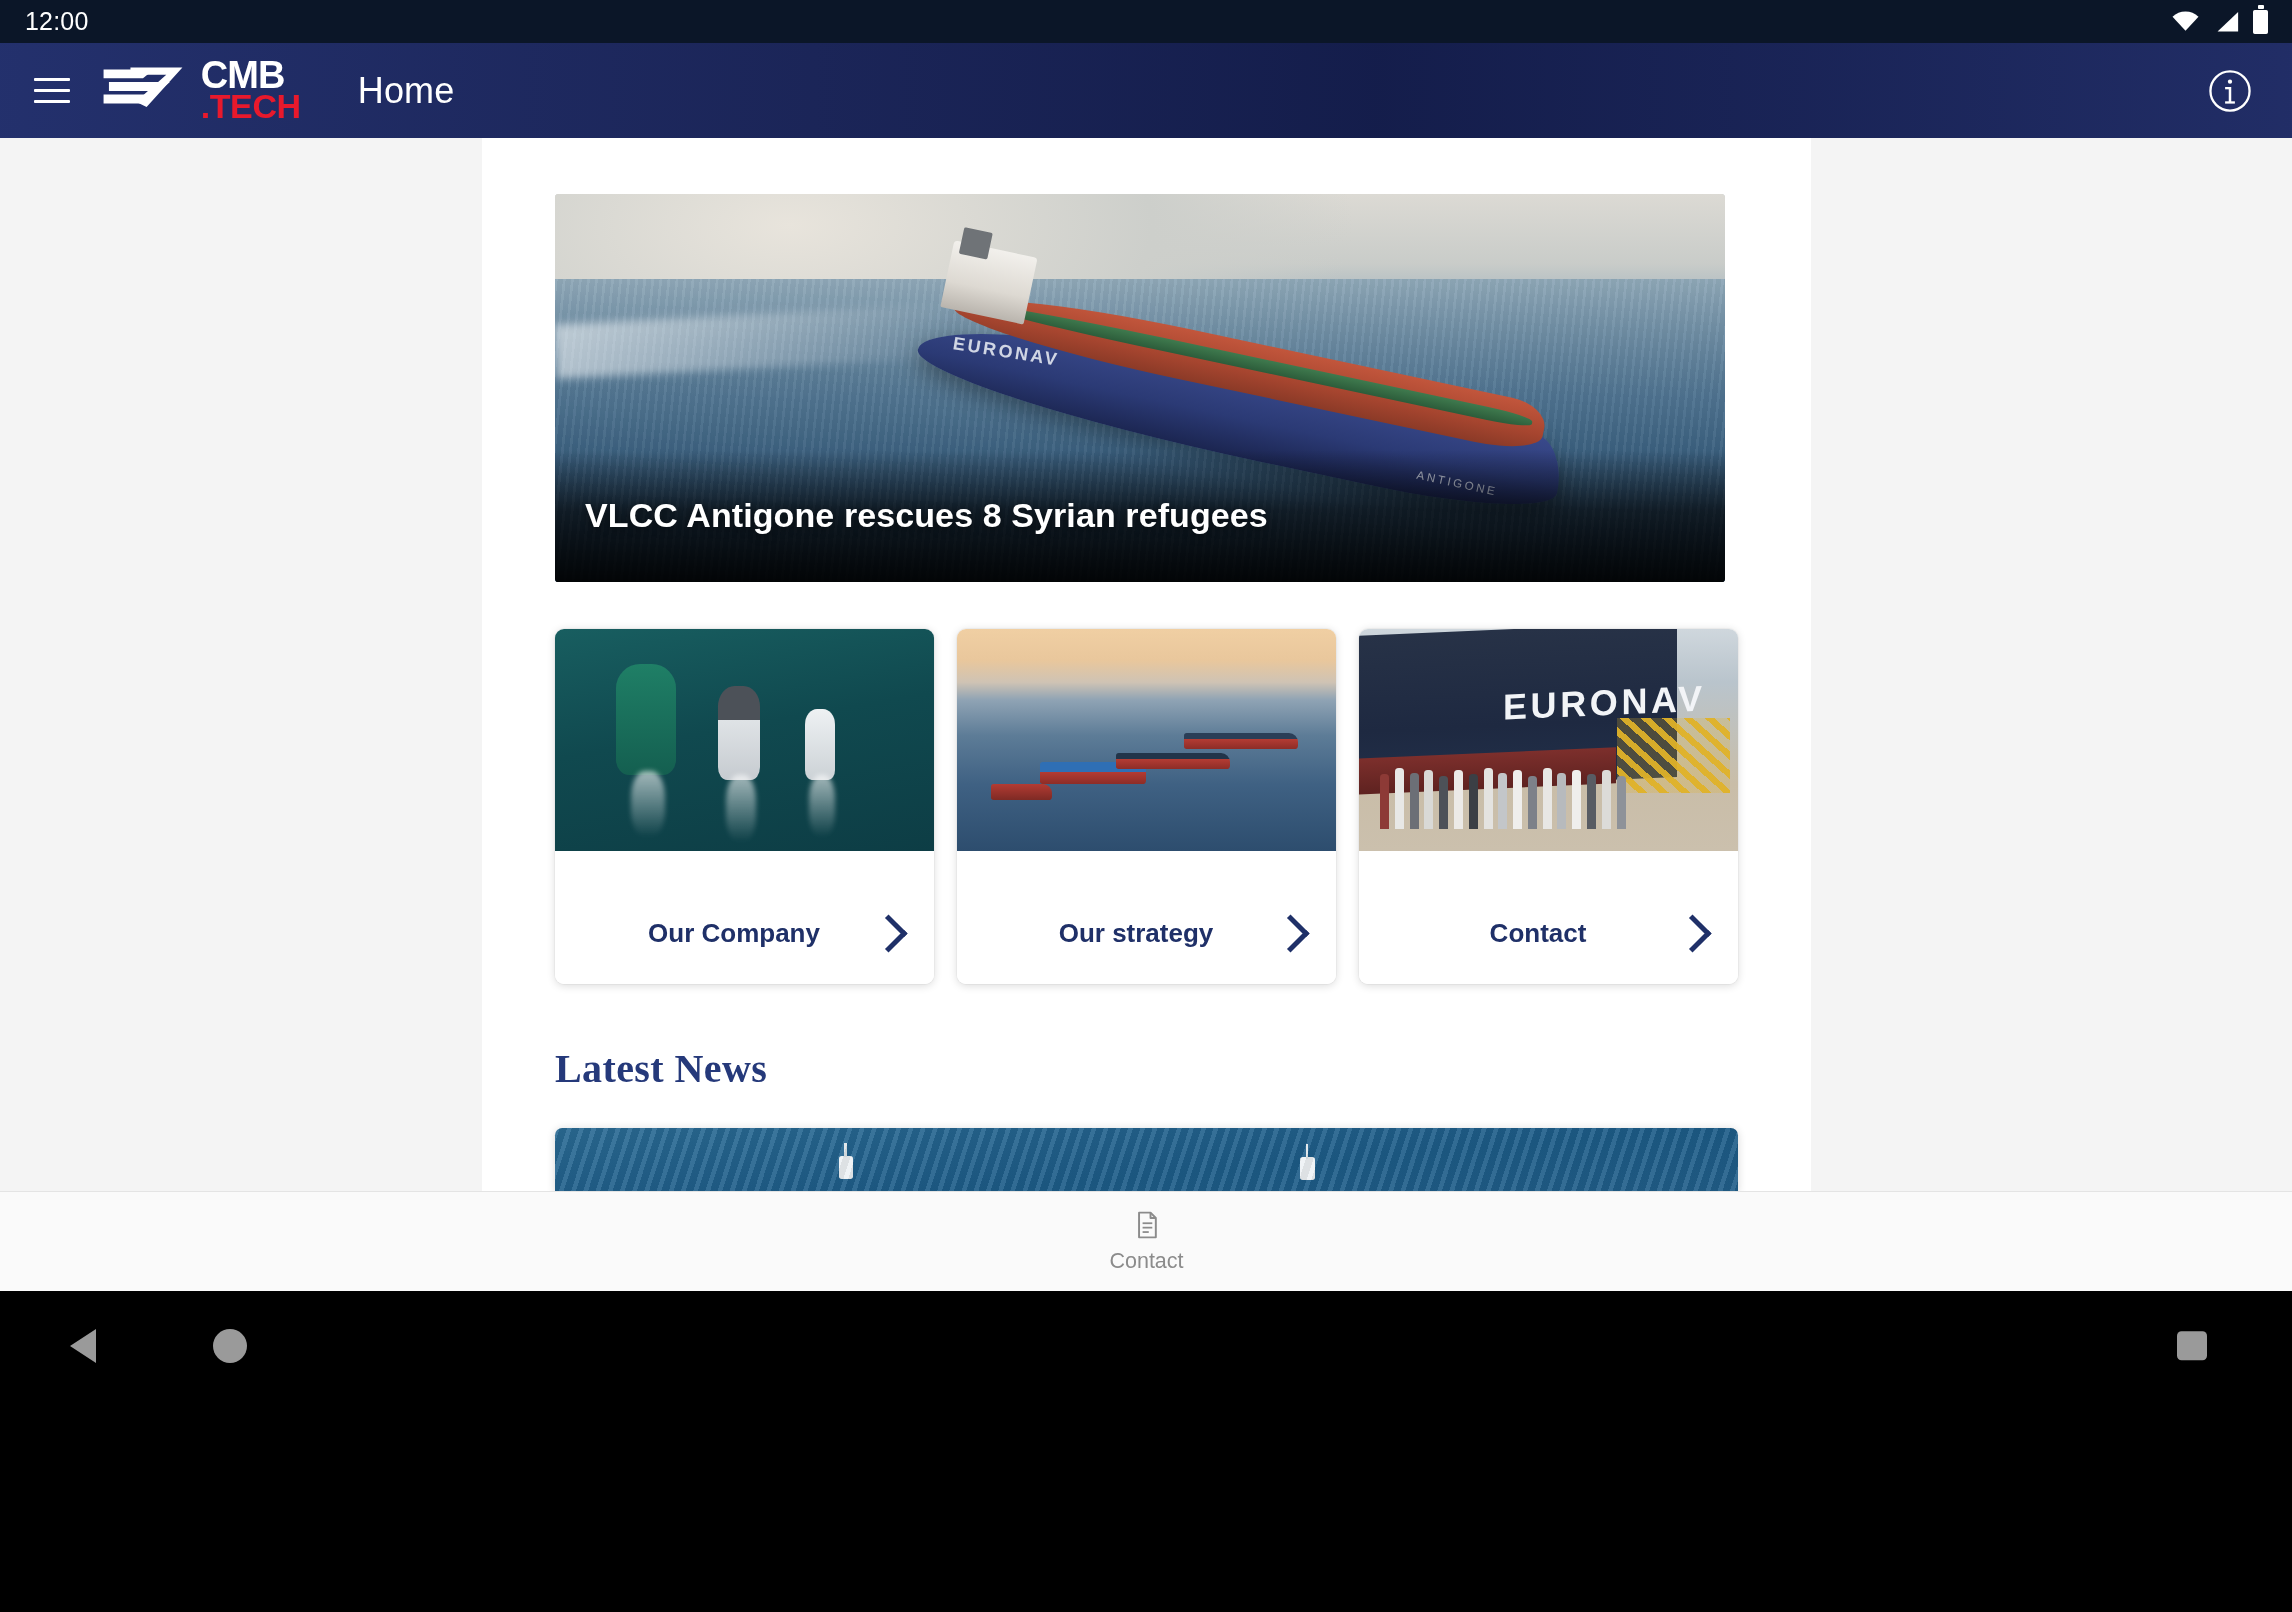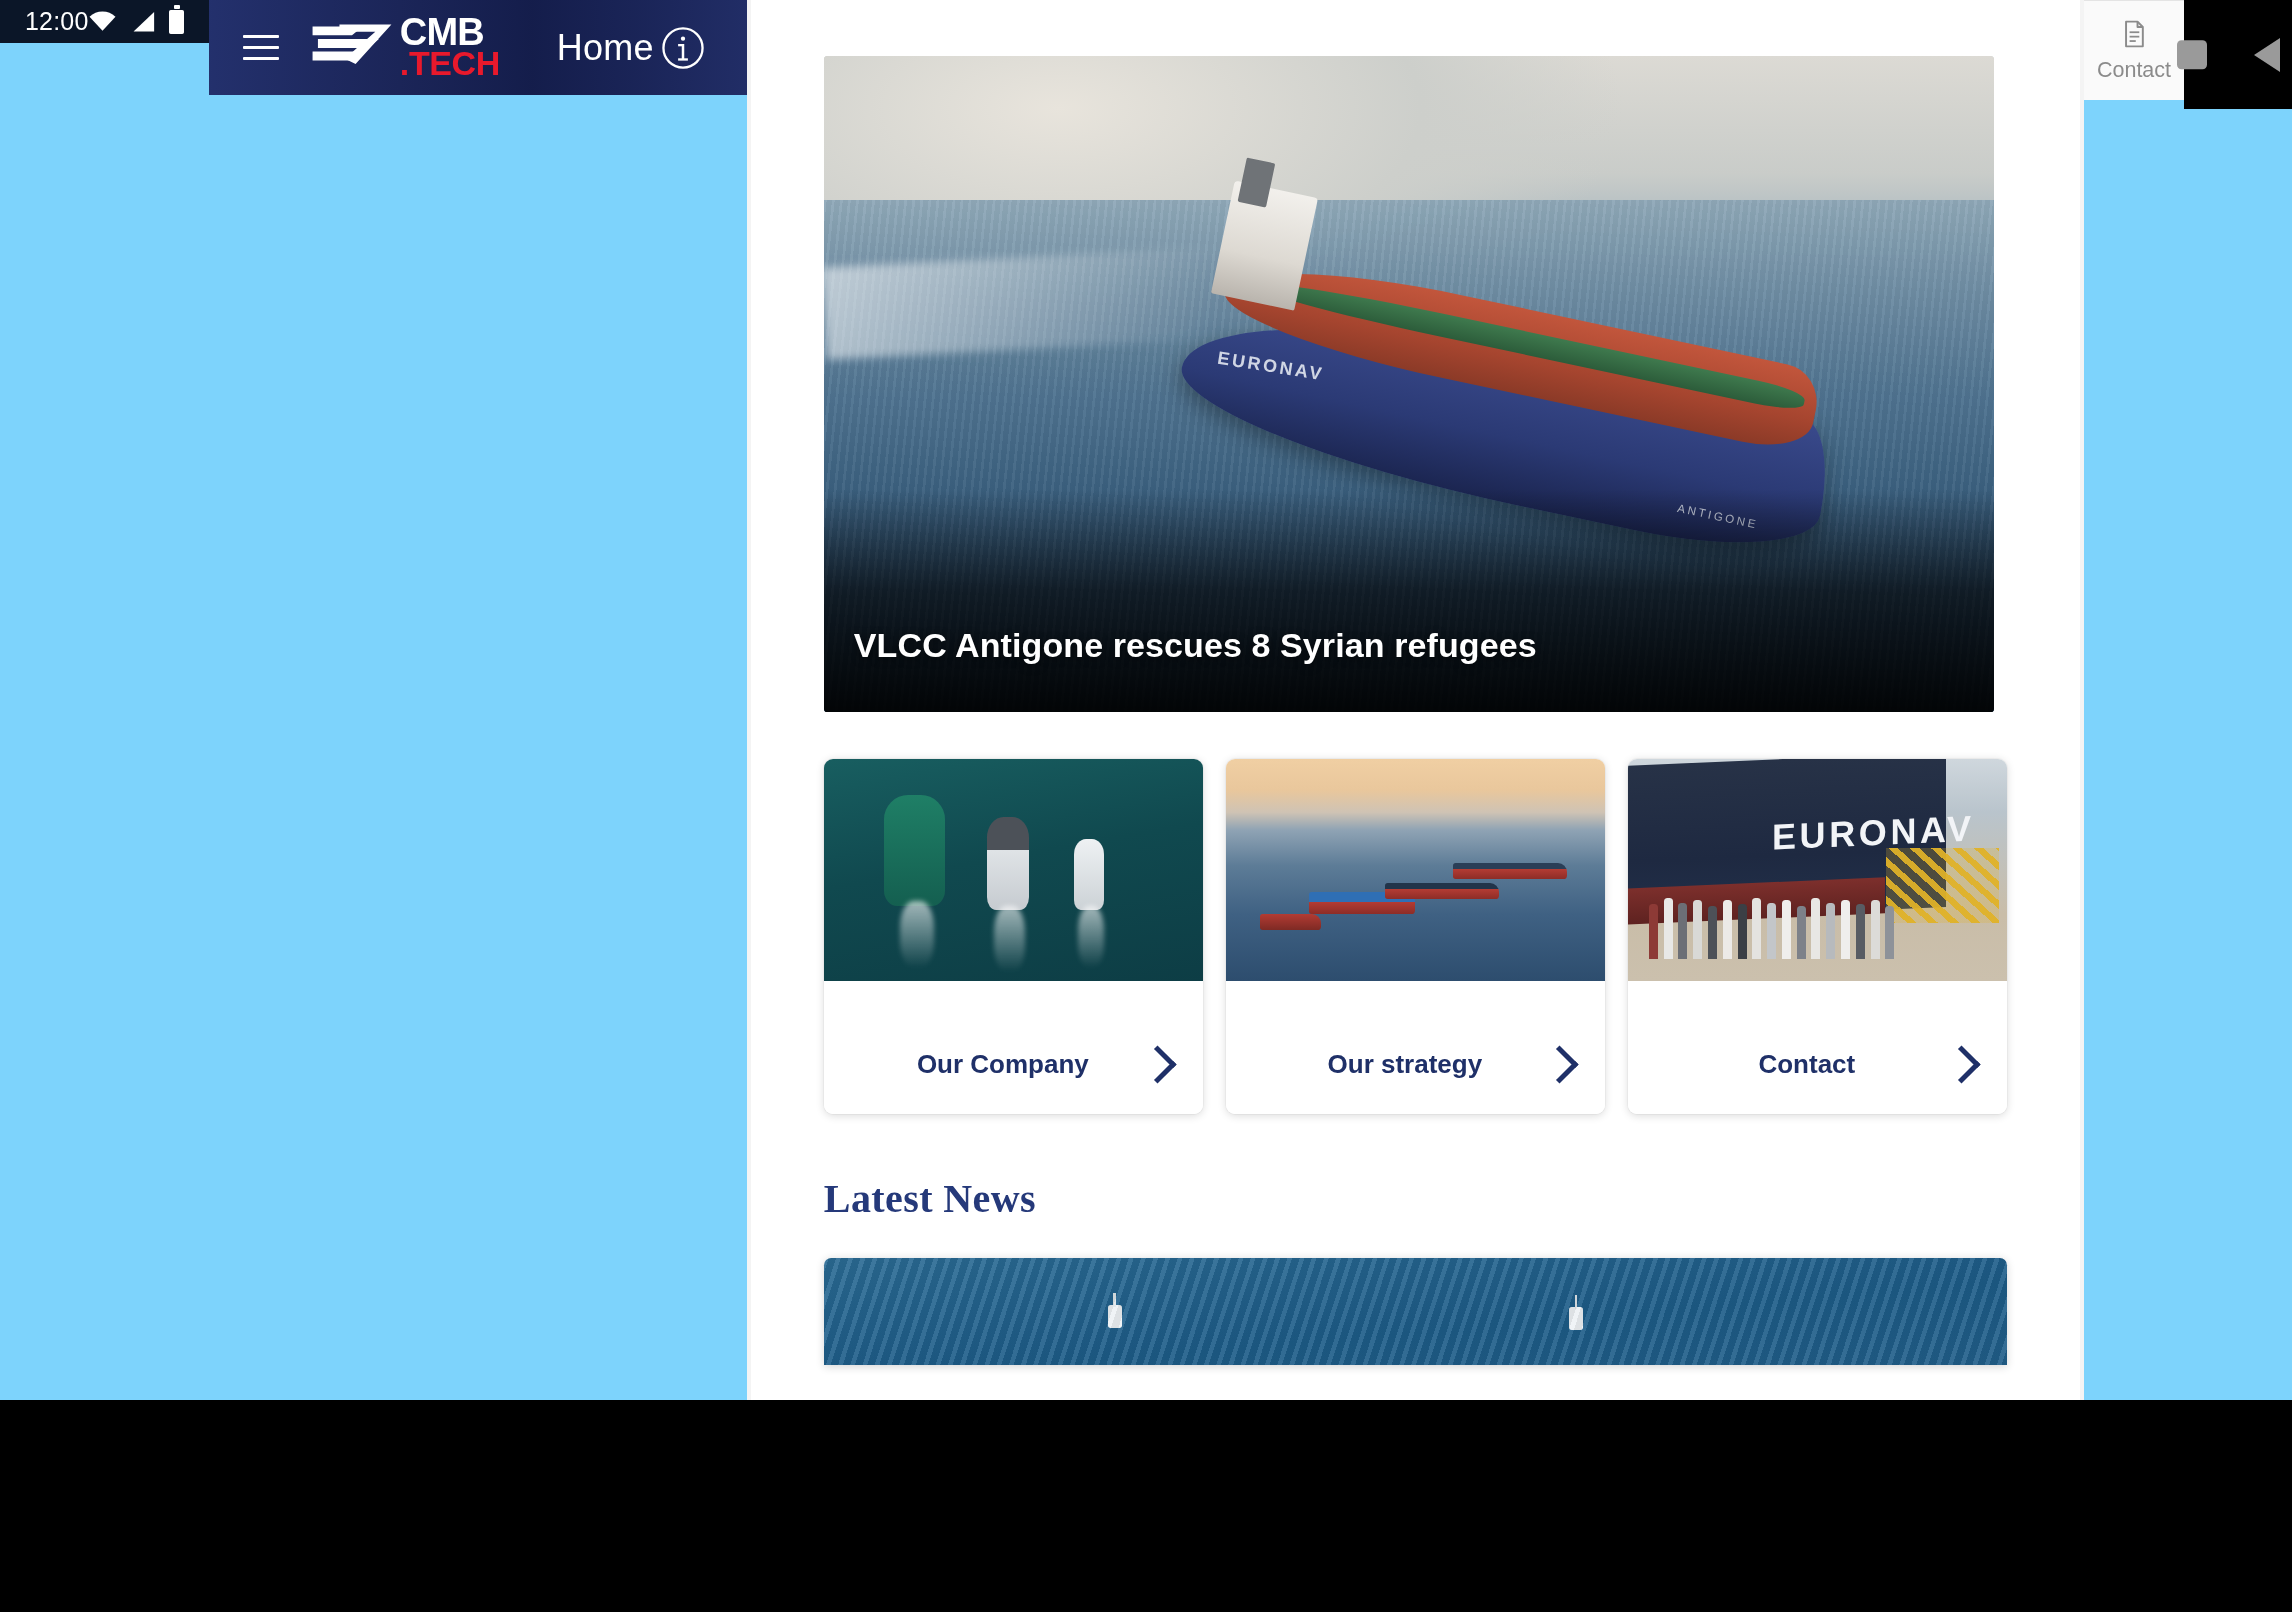--- a/index.html
+++ b/index.html
@@ -7,21 +7,21 @@
     width: 2293px; height: 1612px;
     background: #000;
     font-family: "Liberation Sans", sans-serif;
     overflow: hidden;
   }
 
   .device {
     position: relative;
     width: 2293px; height: 1400px;
     background: #7dd3fc;
-    display: flex; flex-direction: row;
+    display: flex; flex-direction: column;
   }
 
   
   .statusbar {
     height: 43px; flex: 0 0 43px;
     background: #0b1628;
     display: flex; align-items: center;
     padding: 0 25px;
     color: #ffffff;
   }
@@ -58,21 +58,21 @@
   .hamburger {
     width: 57px; height: 57px;
     display: flex; flex-direction: column; justify-content: center;
     align-items: center; gap: 8px; cursor: pointer;
     margin-right: 19.7px;
   }
   .hamburger span {
     display: block; width: 36px; height: 2.7px; background: #fff; border-radius: 0.9px;
   }
 
-  .brand { display: flex; align-items: center; gap: 5px; margin-right: 27px; }
+  .brand { display: flex; align-items: center; gap: 15px; margin-right: 27px; }
   .brand-mark { width: 86px; height: 56px; }
   .brand-text { display: flex; flex-direction: column; line-height: .94; }
   .brand-cmb {
     font-size: 38px; font-weight: 700; color: #fff; letter-spacing: -0.9px;
     font-family: "Liberation Sans", sans-serif;
   }
   .brand-tech {
     font-size: 34px; font-weight: 700; color: #e8192c; letter-spacing: -0.4px;
     font-family: "Liberation Sans", sans-serif; margin-top: -3.6px;
   }

